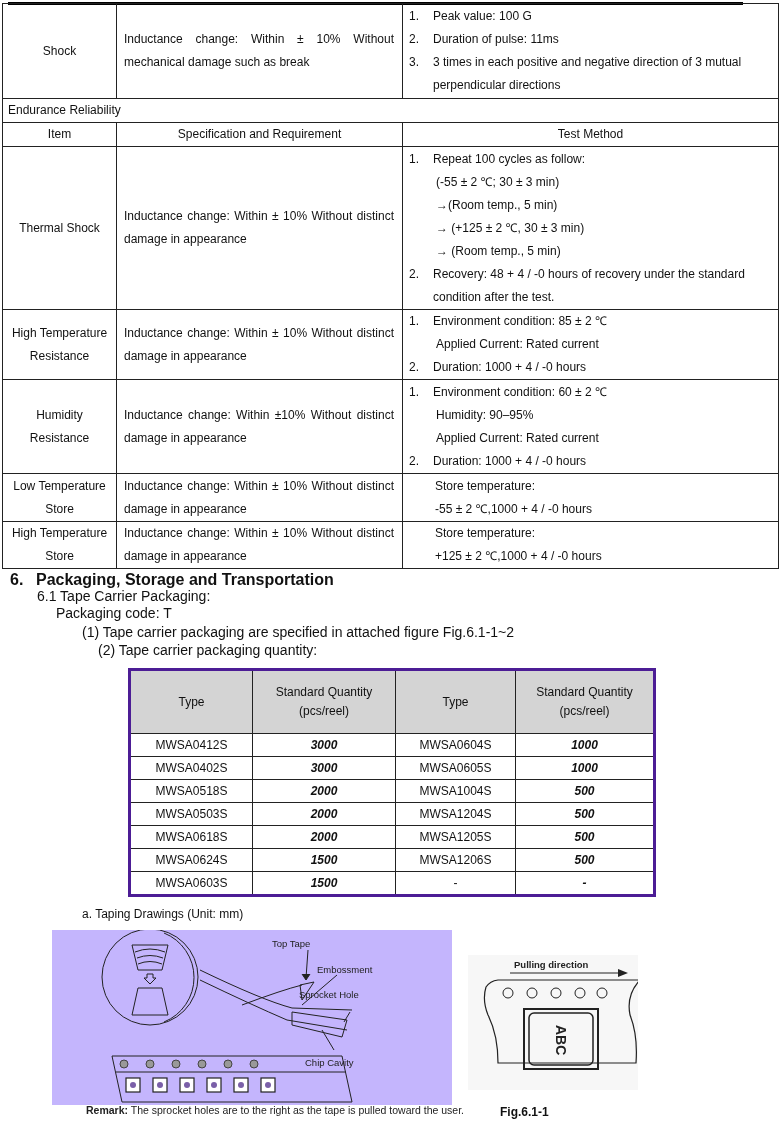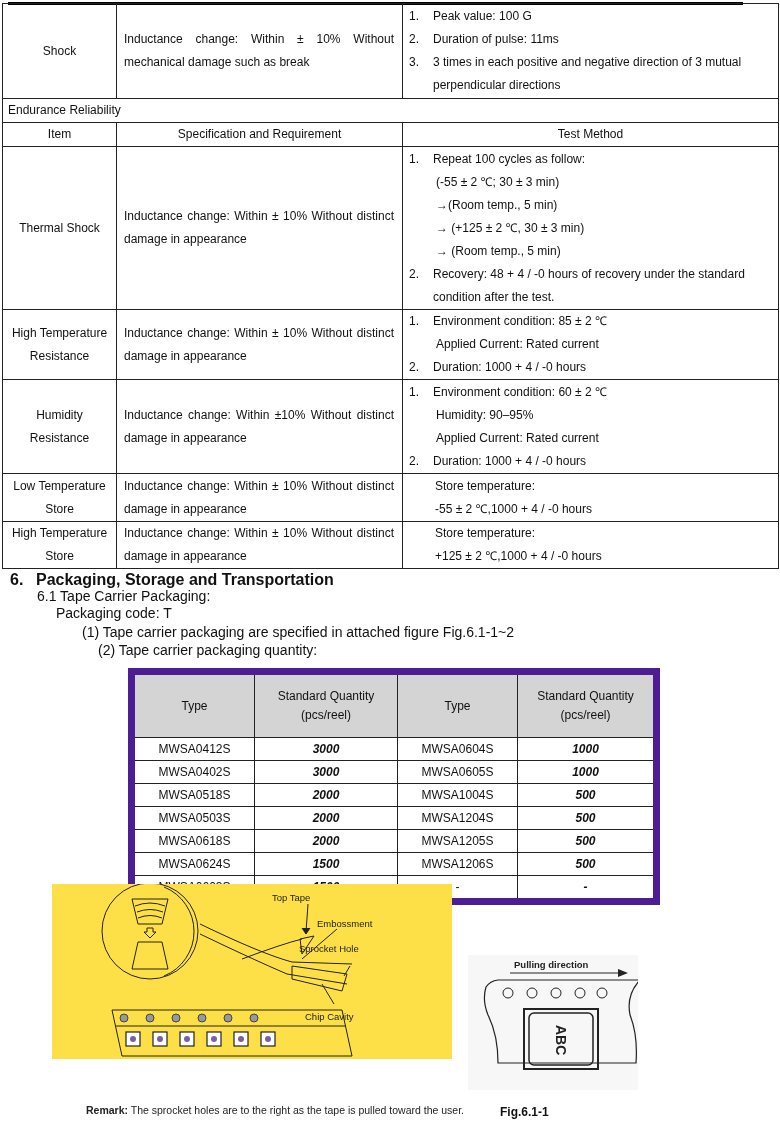--- a/index.html
+++ b/index.html
@@ -24,29 +24,29 @@
 
   .pkg { position: absolute; left: 0; font-size: 14px; }
   .pkg-h { top: 571px; left: 10px; font-weight: bold; font-size: 16px; }
   .pkg-h .num { display: inline-block; width: 26px; }
   .pkg-1 { top: 588px; left: 37px; }
   .pkg-2 { top: 605px; left: 56px; }
   .pkg-3 { top: 624px; left: 82px; }
   .pkg-4 { top: 642px; left: 98px; }
   .bold { font-weight: normal; }
 
-  table.qty { position: absolute; left: 128px; top: 668px; width: 525px; border-collapse: collapse; table-layout: fixed; border: 7px solid #4c1d95; }
+  table.qty { position: absolute; left: 128px; top: 668px; width: 525px; border-collapse: collapse; table-layout: fixed; border: 3px solid #4c1d95; }
   table.qty td { border: 1px solid #222; text-align: center; font-size: 12px; height: 22px; padding: 0; }
   table.qty tr.qh td { background: #d4d4d4; height: 62px; line-height: 19px; }
   table.qty td.qv { font-weight: bold; font-style: italic; }
   table.qty col.q1 { width: 123px; } table.qty col.q2 { width: 143px; }
   table.qty col.q3 { width: 120px; } table.qty col.q4 { width: 139px; }
 
   .taping-label { position: absolute; left: 82px; top: 907px; font-size: 12px; }
-  .fig-left { position: absolute; left: 52px; top: 884px; width: 400px; height: 175px; background: #fde047; }
+  .fig-left { position: absolute; left: 52px; top: 930px; width: 400px; height: 175px; background: #c4b5fd; }
   .fig-right { position: absolute; left: 468px; top: 955px; width: 170px; height: 135px; background: #f7f7f7; }
   .remark { position: absolute; left: 86px; top: 1104px; font-size: 10.5px; color: #222; }
   .remark b { font-weight: bold; }
   .figcap { position: absolute; left: 500px; top: 1105px; font-weight: bold; font-size: 12px; }
   svg text { font-family: "Liberation Sans", sans-serif; }
 </style>
 </head>
 <body>
 
 <div class="topbar"></div>

